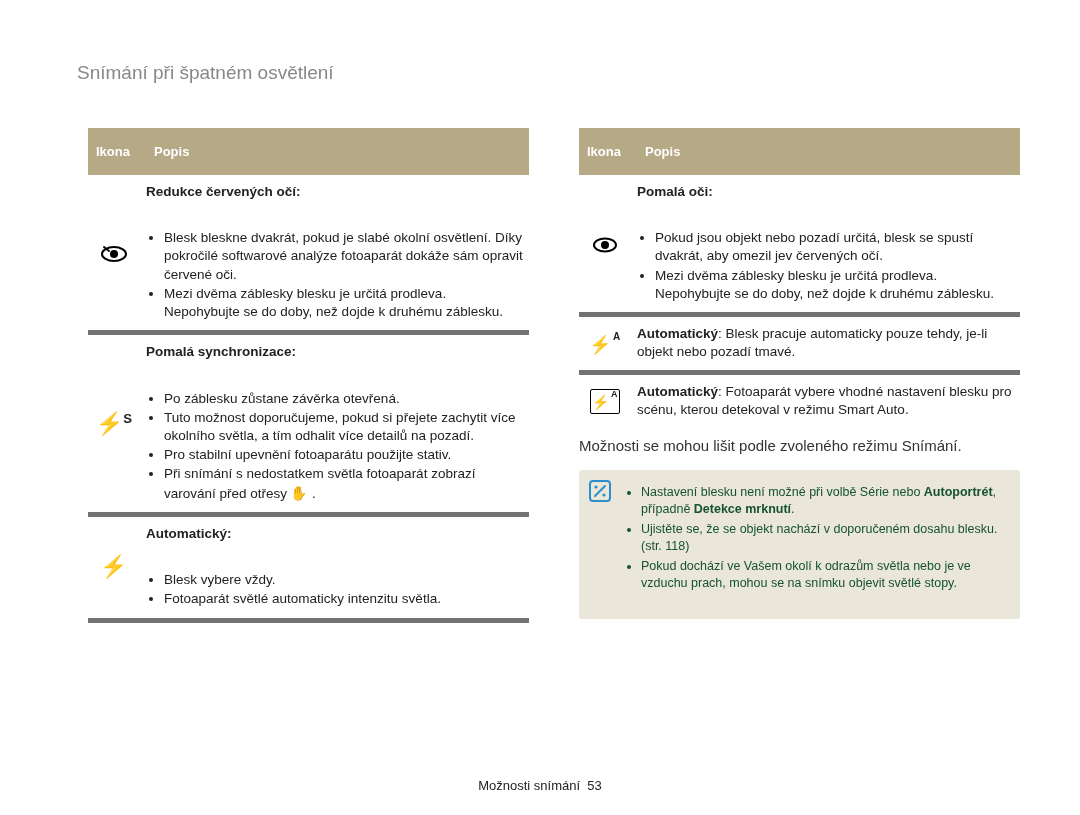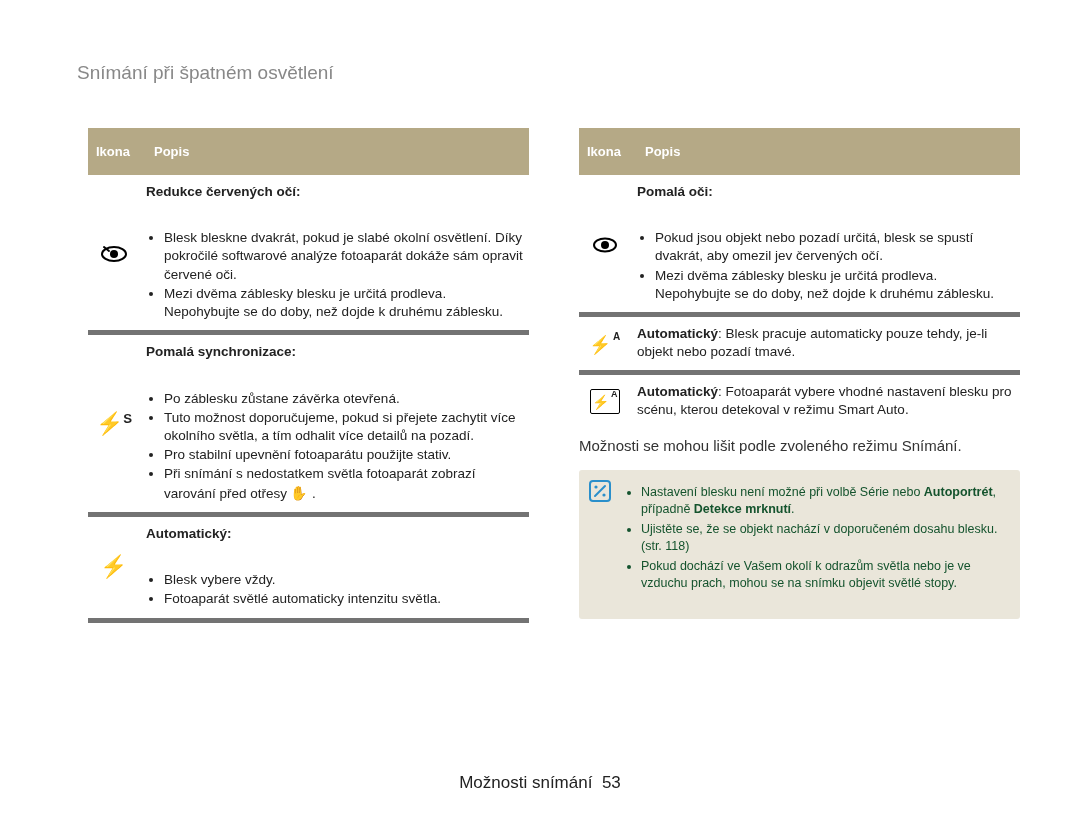--- a/index.html
+++ b/index.html
@@ -99,21 +99,21 @@
     justify-content: center;
   }
   .note-box .note-icon svg { display:block; }
   .note-box ul { list-style: disc; padding-left: 16px; }
   .note-box li { margin: 2px 0; }
   .footer {
     position: absolute;
     bottom: 22px;
     left: 0; right: 0;
     text-align: center;
-    font-size: 17px;
+    font-size: 13px;
     color: #222;
   }
   .flash-icon { font-weight: bold; }
   .super { font-size: 0.6em; vertical-align: super; font-weight:700; }
   .hand-icon { font-size: 14px; }
   .eye-svg { display:inline-block; vertical-align:middle; }
   .auto-flash {
     display:inline-block;
     line-height:1;
   }

